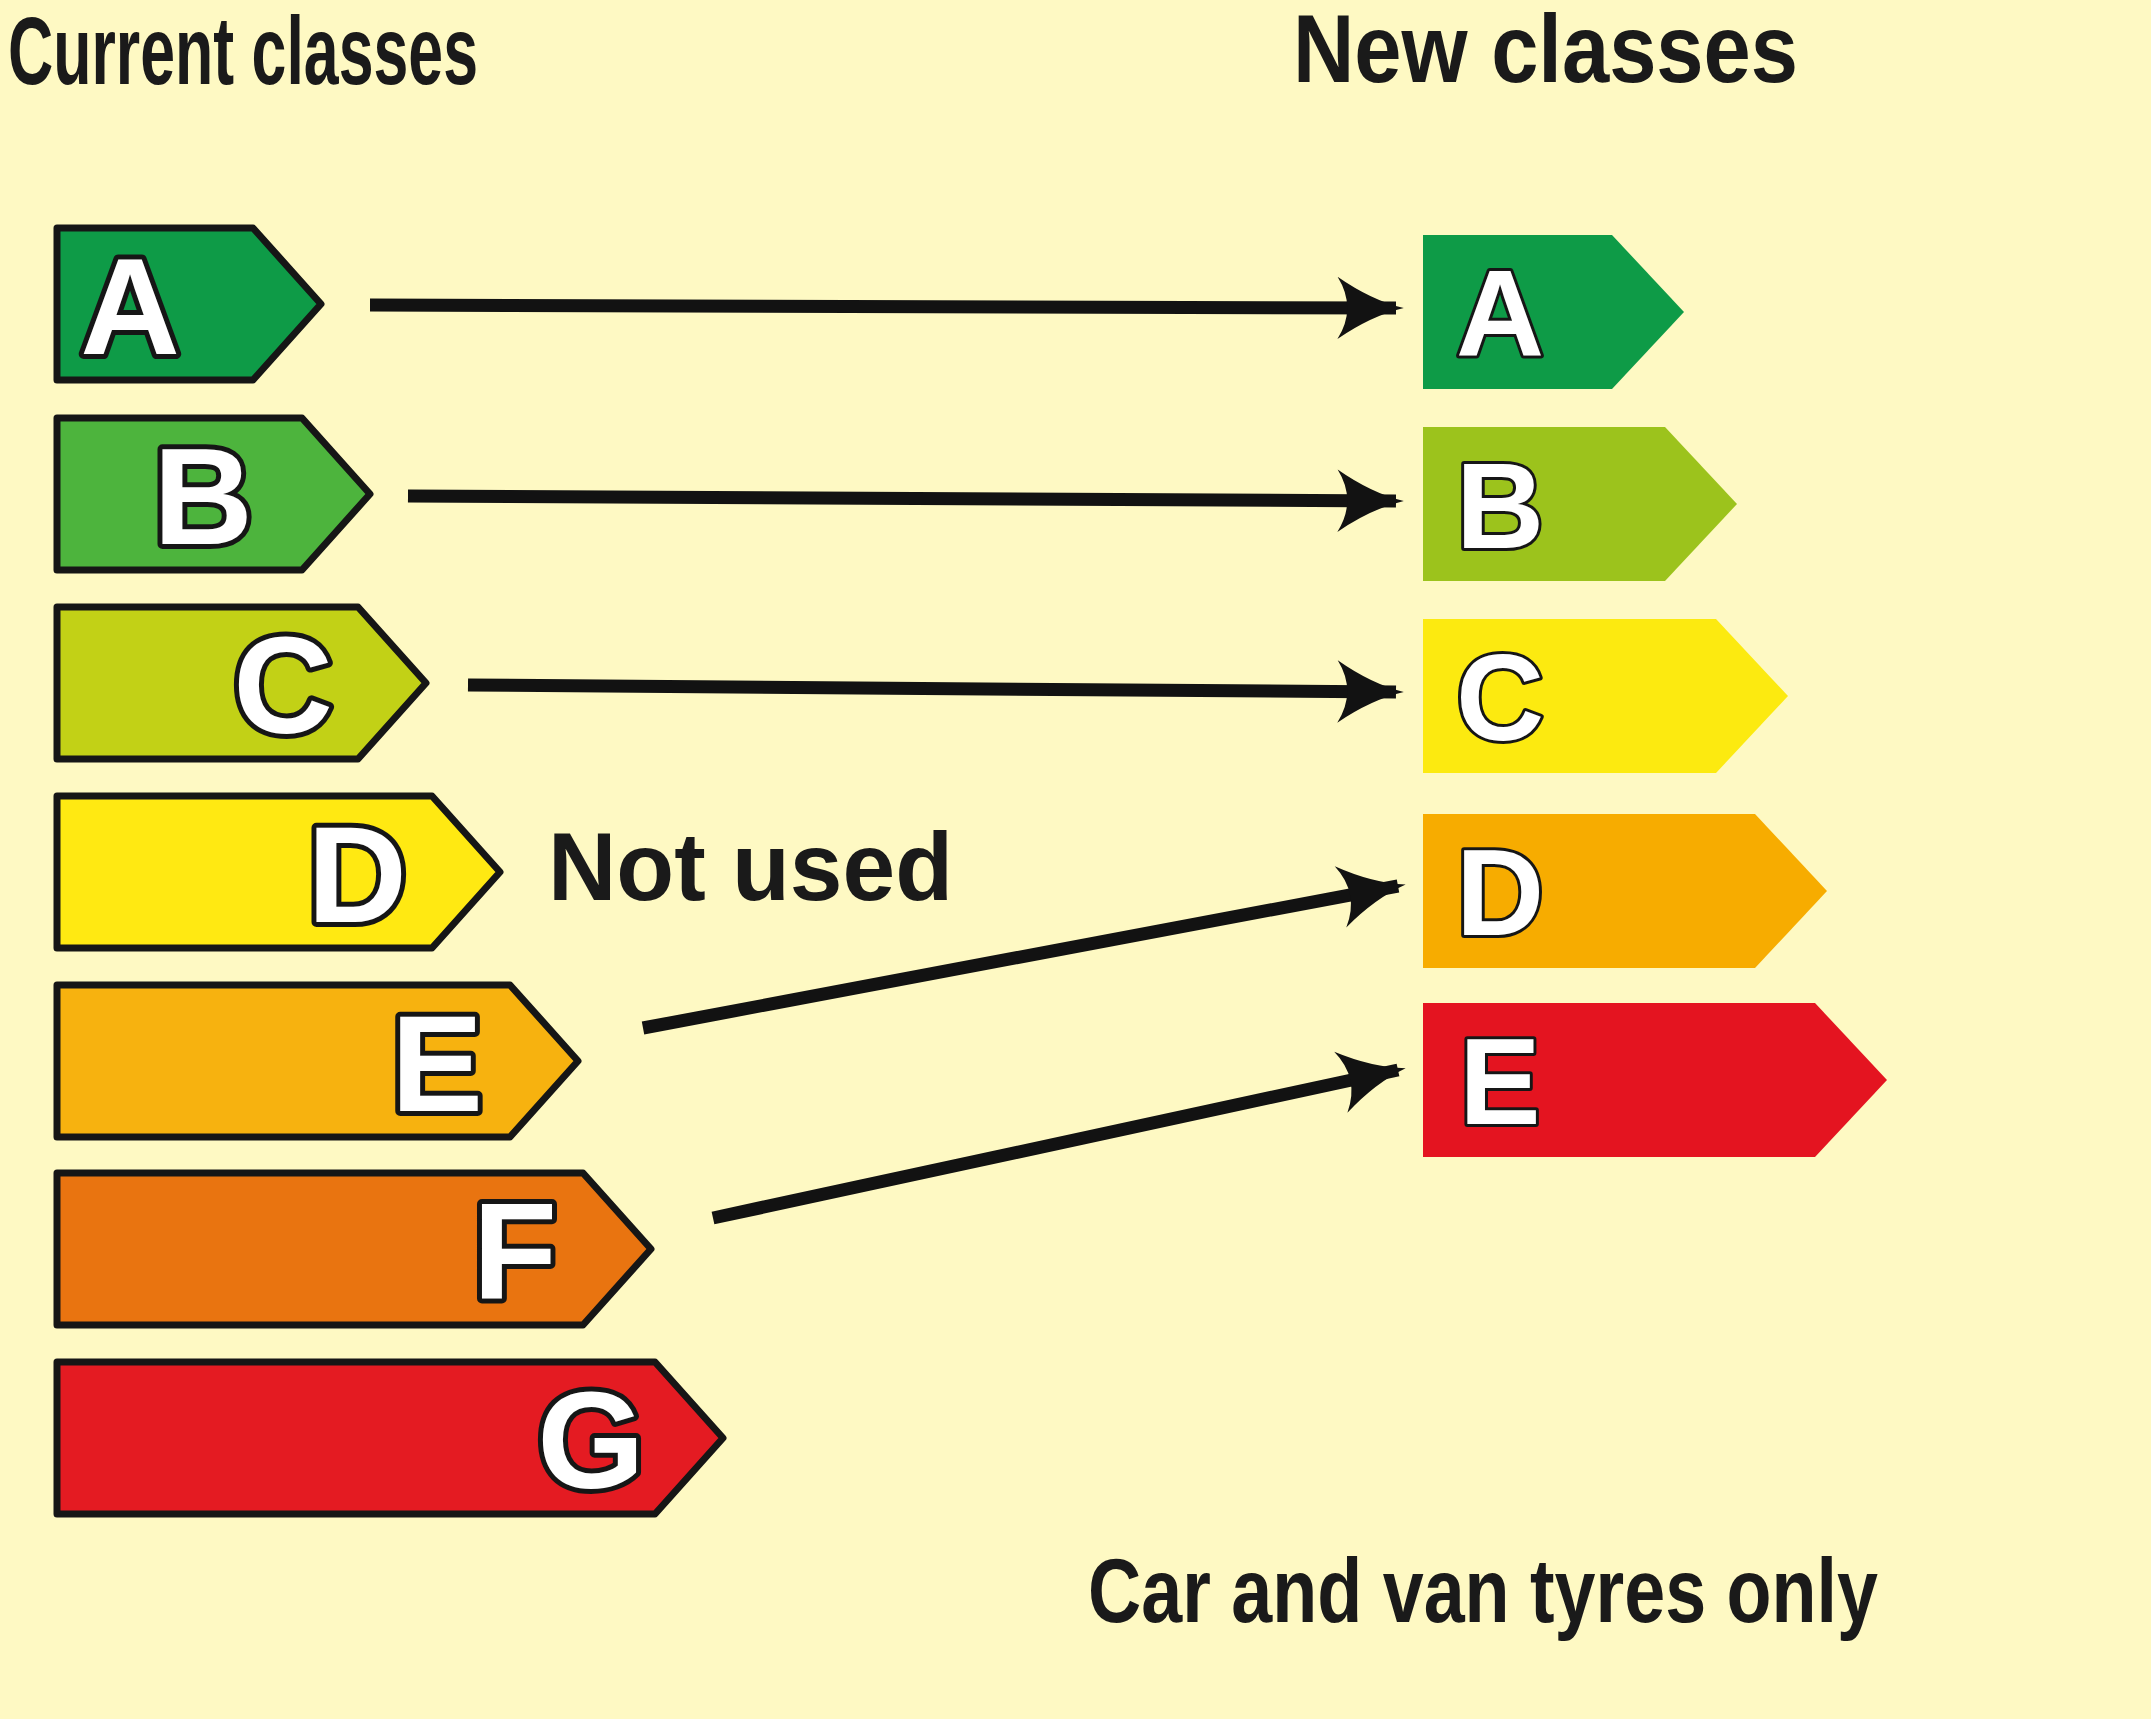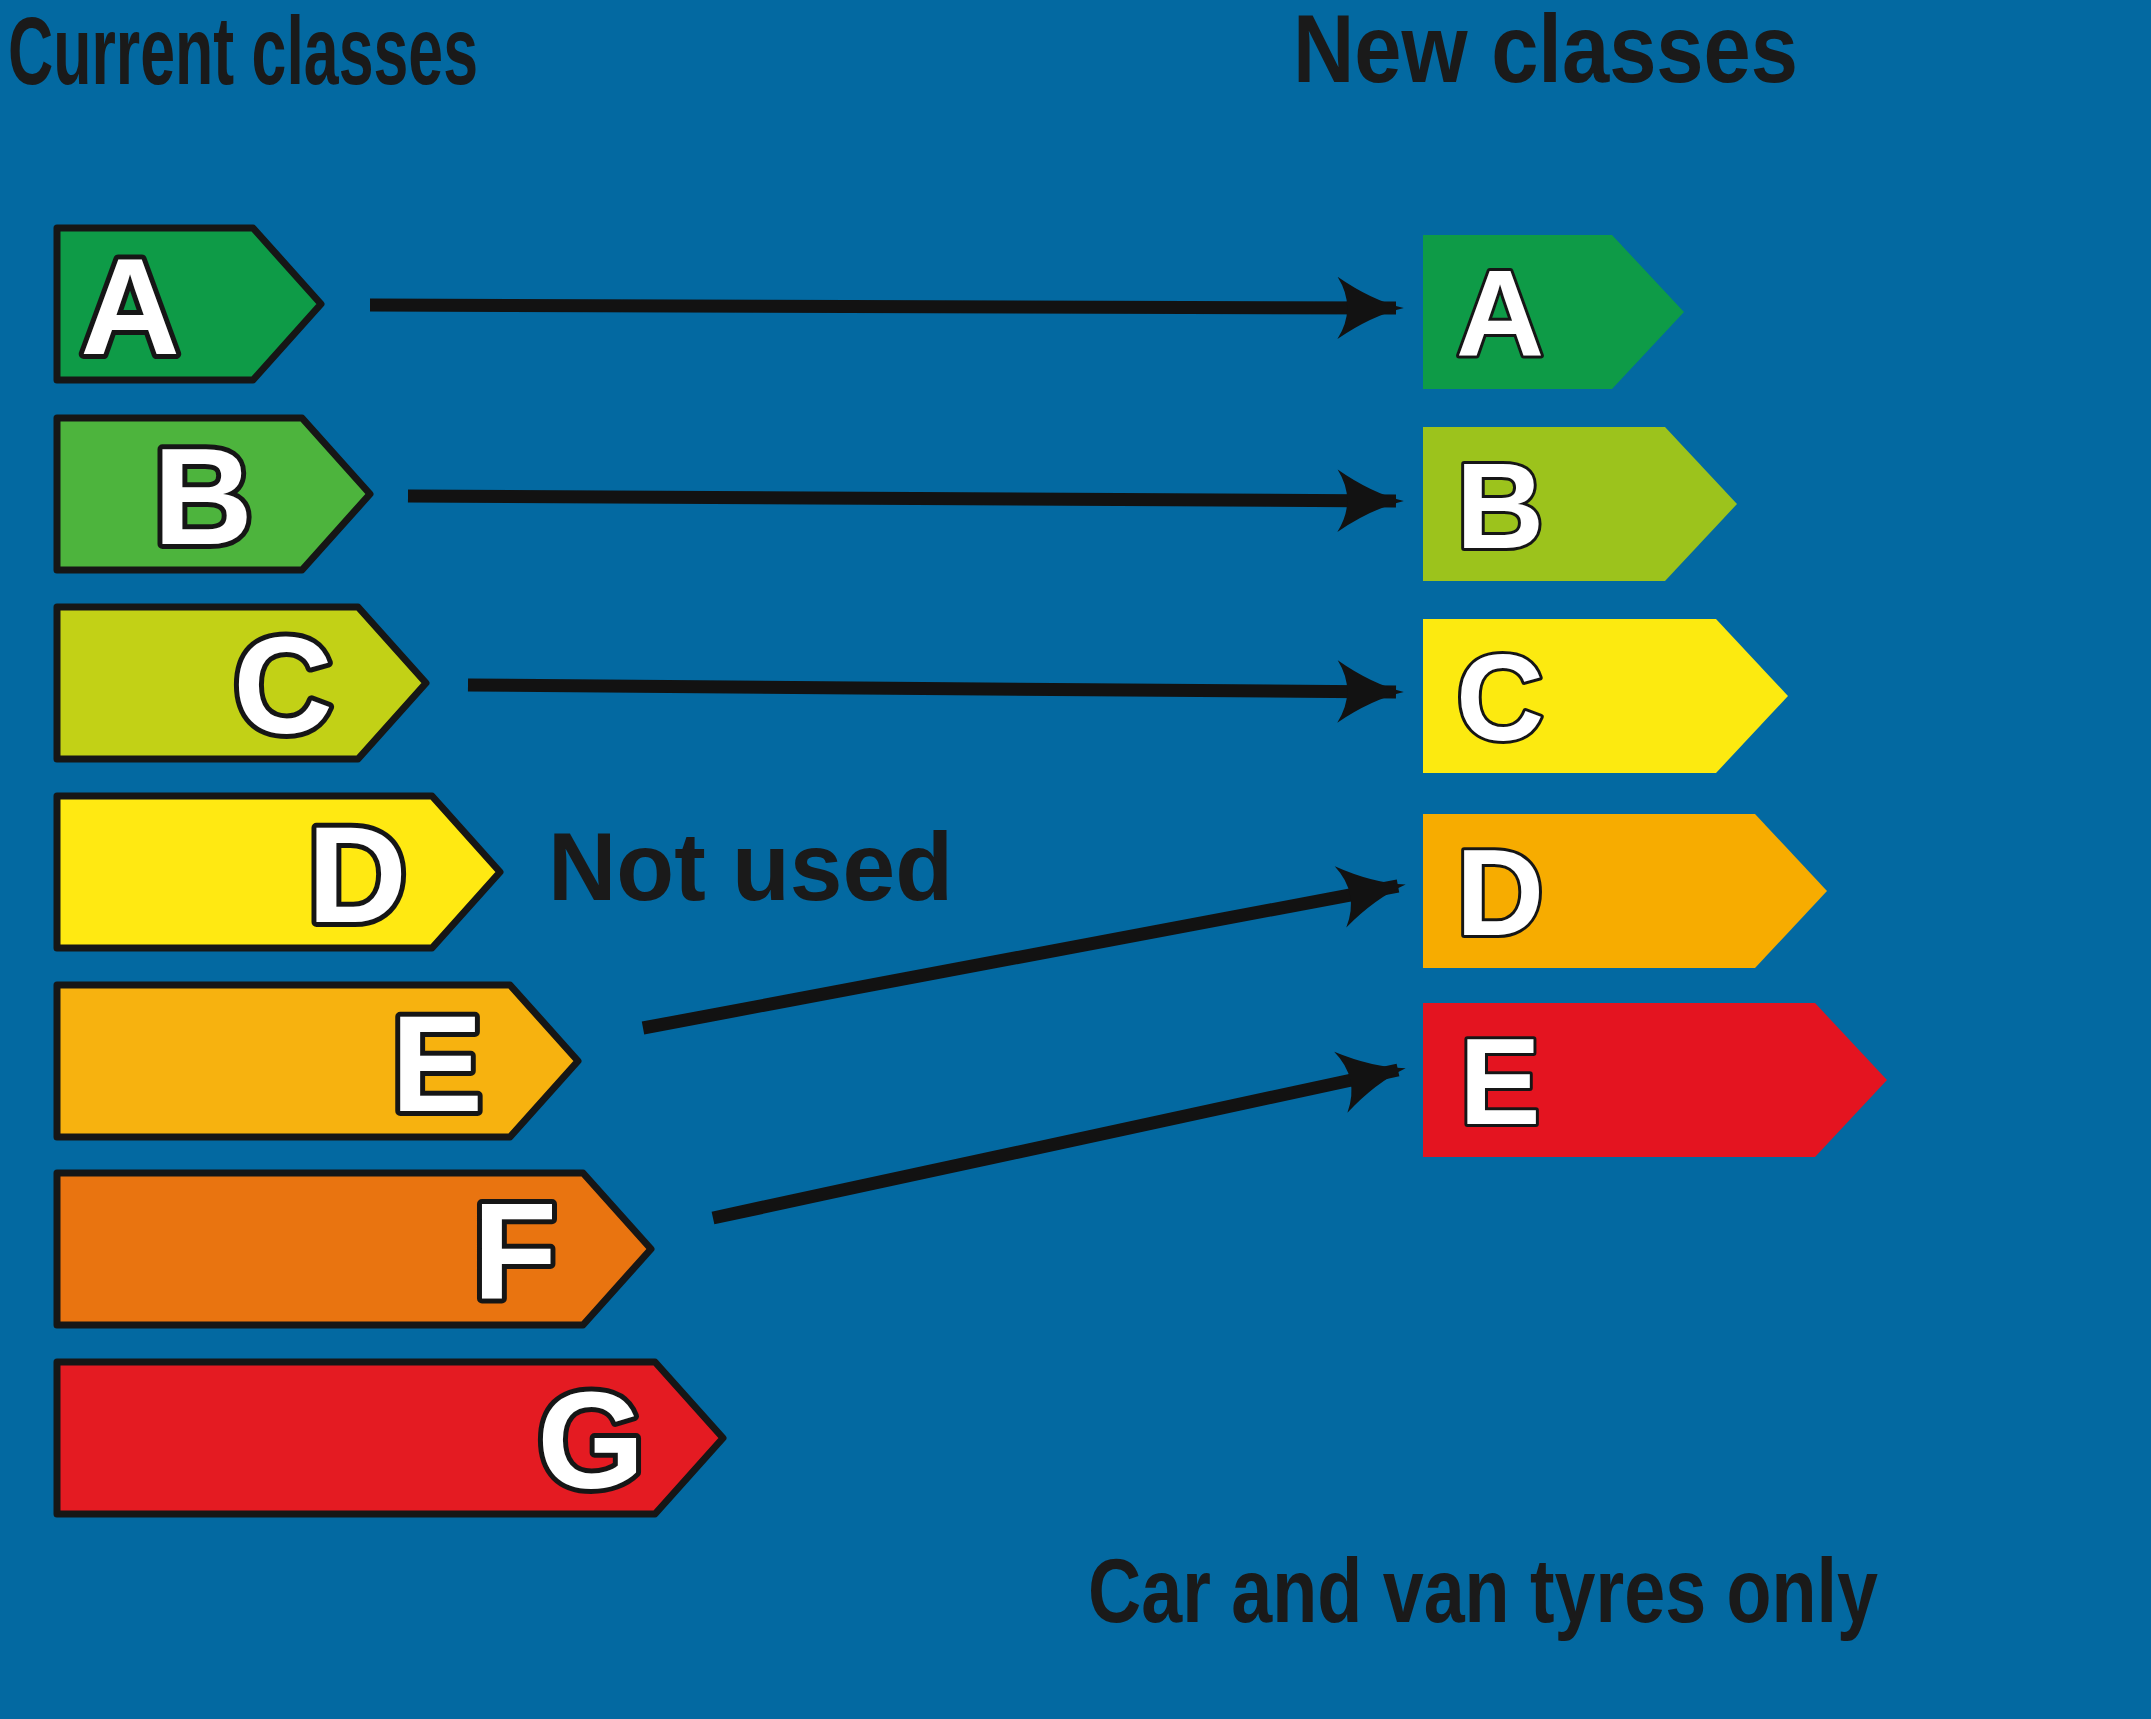--- a/index.html
+++ b/index.html
@@ -1,16 +1,16 @@
 <!DOCTYPE html>
 <html><head>
 <meta charset="utf-8">
 <style>
   html,body{margin:0;padding:0;background:#ffffff;}
-  .stage{position:relative;width:2151px;height:1719px;background:#0369a1;overflow:hidden;}
+  .stage{position:relative;width:2151px;height:1719px;background:#fef9c3;overflow:hidden;}
   svg{display:block;}
   .title-text{font-family:"Liberation Sans","DejaVu Sans",sans-serif;font-weight:bold;}
   .class-letter{font-family:"Liberation Sans","DejaVu Sans",sans-serif;font-weight:bold;
                 fill:#ffffff;stroke:#161616;stroke-linejoin:round;paint-order:stroke;}
   .map-line{stroke:#121212;stroke-width:13;fill:none;}
 </style>
 </head>
 <body>
 
 <div class="stage">

